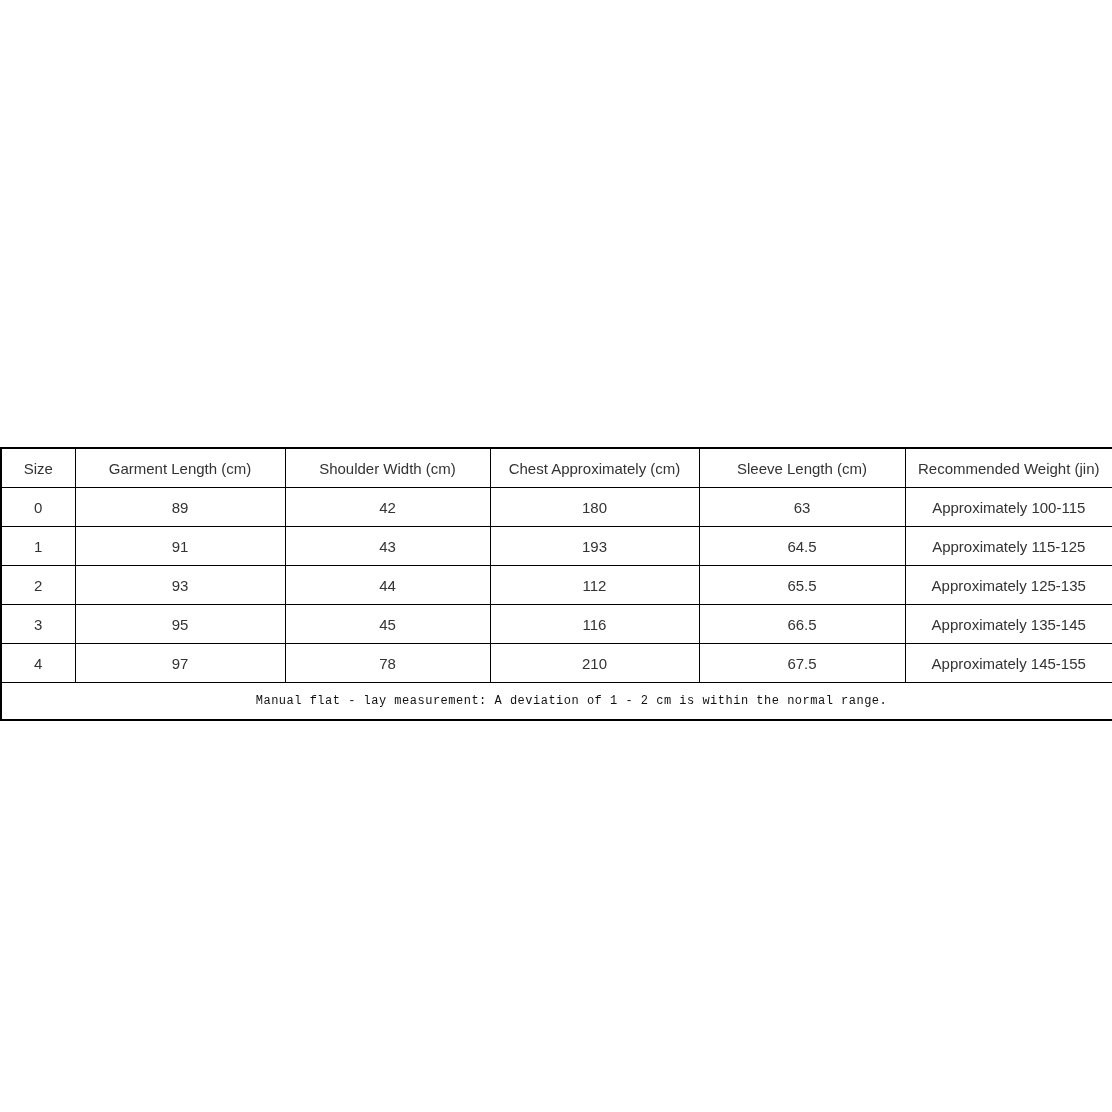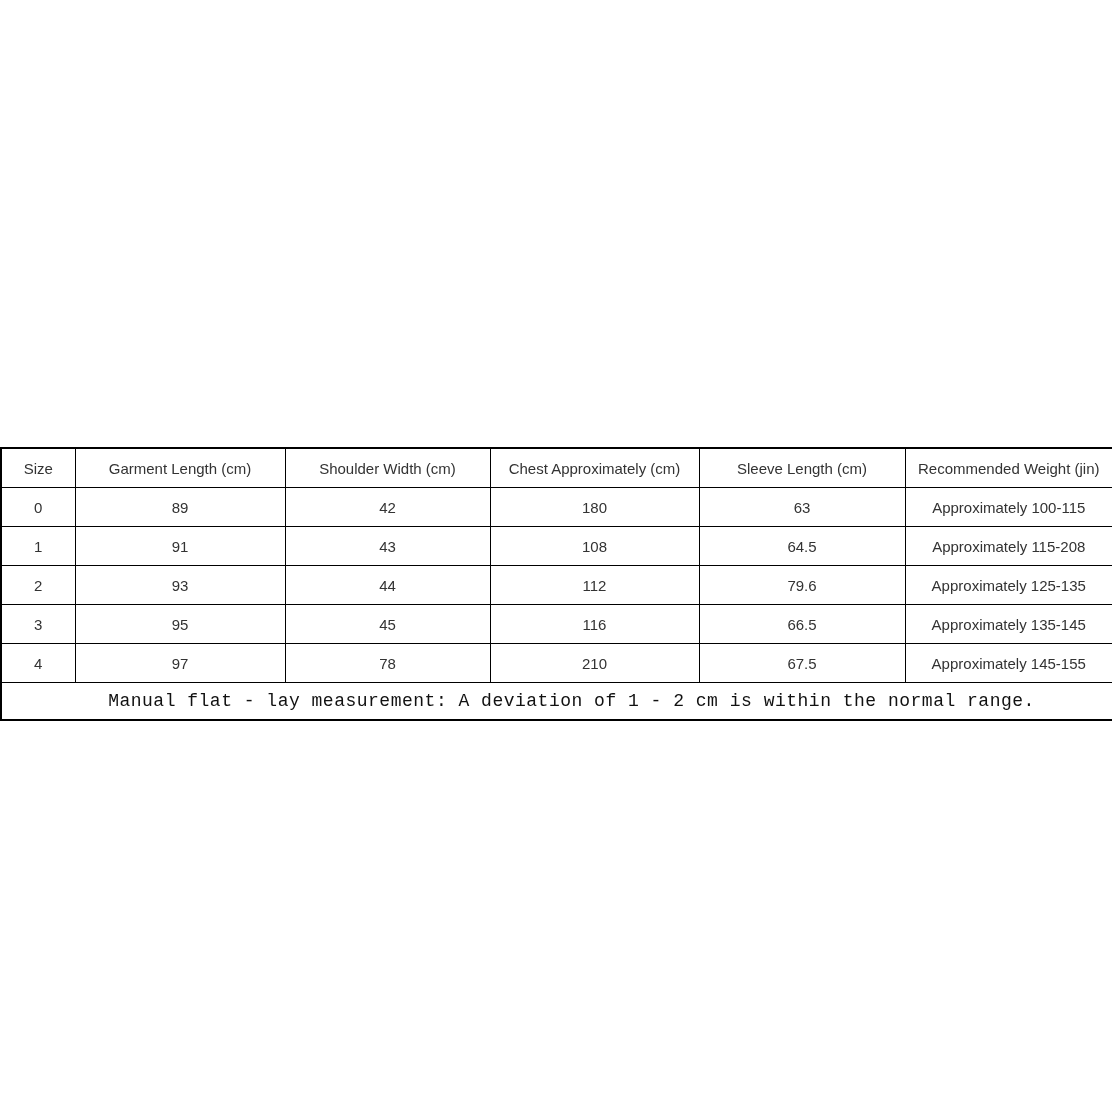--- a/index.html
+++ b/index.html
@@ -44,21 +44,21 @@
   }
   table.size-chart tr.header-row th {
     height: 38px;
   }
   table.size-chart tr.data-row td {
     height: 38px;
   }
   table.size-chart tr.footer-row td {
     height: 36px;
     font-family: "Liberation Mono", "DejaVu Sans Mono", monospace;
-    font-size: 18px;
+    font-size: 12px;
     color: #111111;
     letter-spacing: 0.5px;
     padding-left: 31px;
   }
 </style>
 </head>
 <body>
 
 <div class="page">
   <div class="table-wrap">
@@ -85,30 +85,30 @@
           <td>89</td>
           <td>42</td>
           <td>180</td>
           <td>63</td>
           <td>Approximately 100-115</td>
         </tr>
         <tr class="data-row">
           <td>1</td>
           <td>91</td>
           <td>43</td>
-          <td>108</td>
+          <td>193</td>
           <td>64.5</td>
-          <td>Approximately 115-208</td>
+          <td>Approximately 115-125</td>
         </tr>
         <tr class="data-row">
           <td>2</td>
           <td>93</td>
           <td>44</td>
           <td>112</td>
-          <td>79.6</td>
+          <td>65.5</td>
           <td>Approximately 125-135</td>
         </tr>
         <tr class="data-row">
           <td>3</td>
           <td>95</td>
           <td>45</td>
           <td>116</td>
           <td>66.5</td>
           <td>Approximately 135-145</td>
         </tr>

